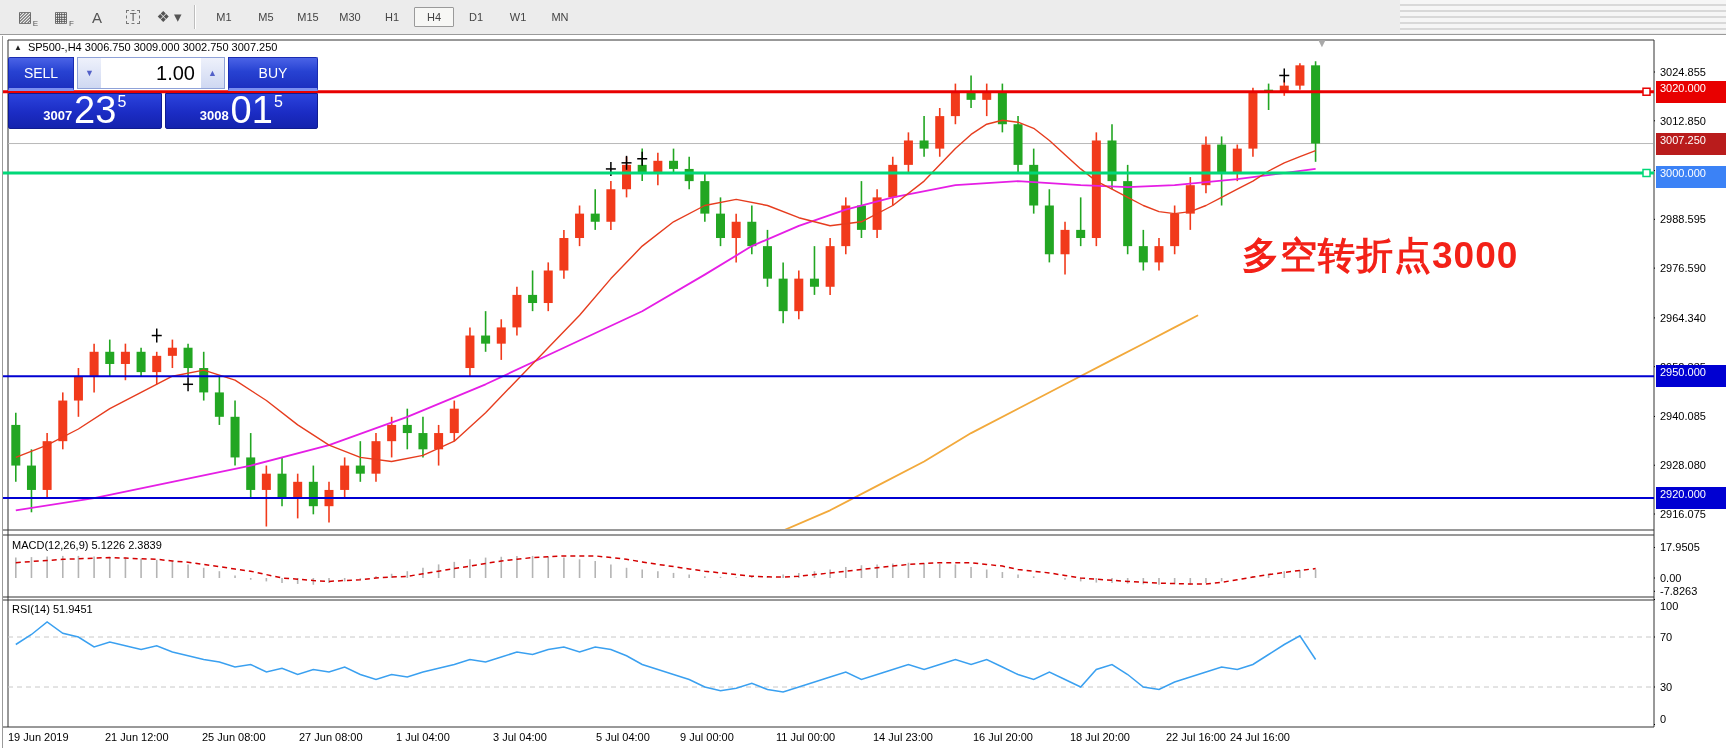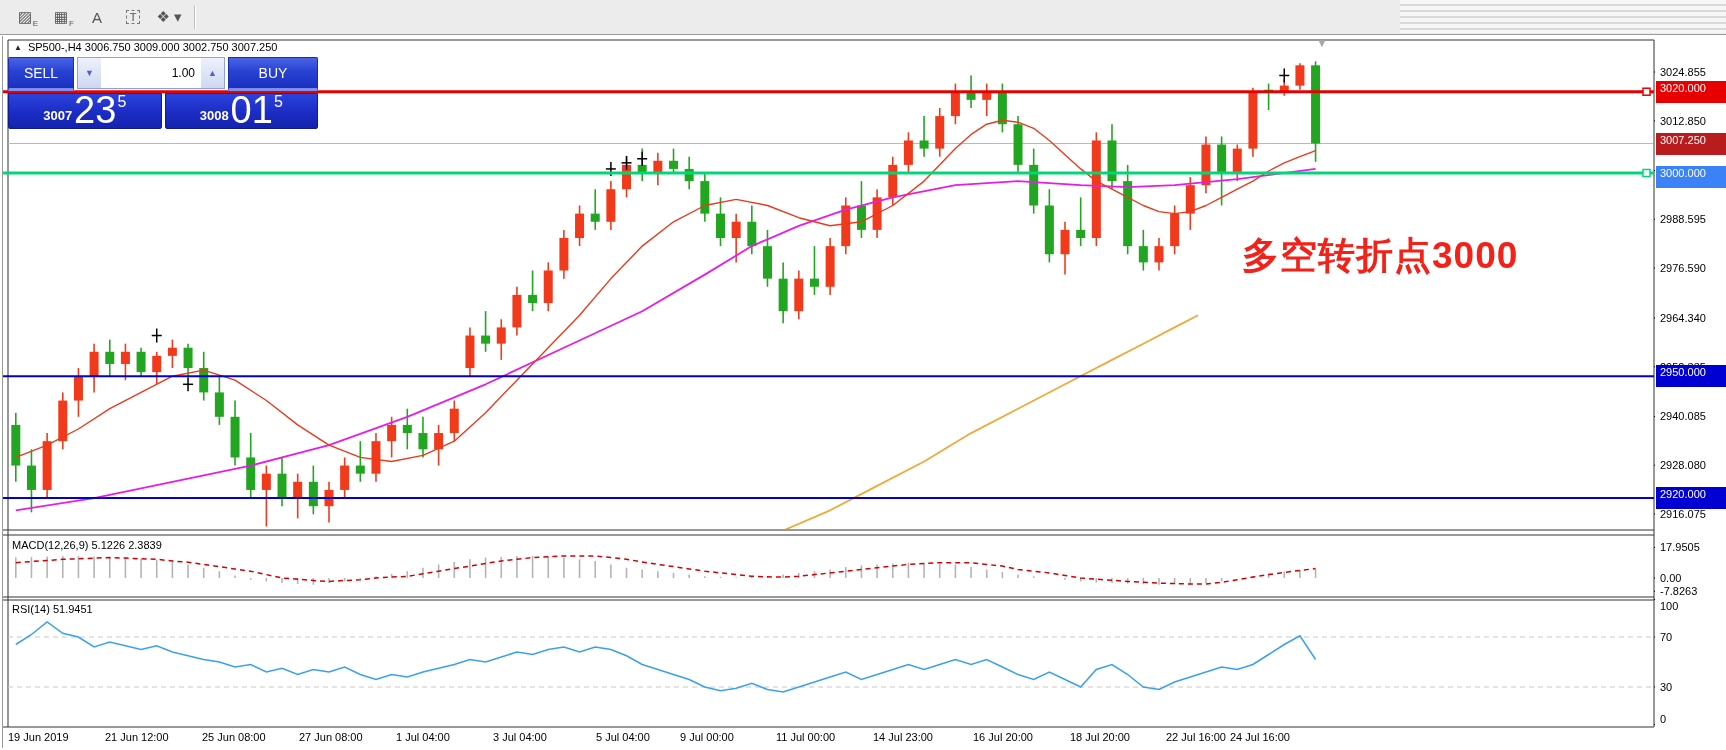--- a/index.html
+++ b/index.html
@@ -31,21 +31,21 @@
   .trade-panel{position:absolute;left:8px;top:57px;width:310px;z-index:25;font-family:"Liberation Sans",sans-serif;}
   .tp-top{display:flex;height:34px;}
   .tp-btn{border:1px solid #1a2cb0;color:#fff;font-size:14px;cursor:pointer;
           background:linear-gradient(180deg,#4a63e6 0%,#2742d2 45%,#1c30c0 100%);
           border-bottom:3px solid #7d90f0;}
   .tp-btn.sell{width:66px;border-radius:2px 0 0 0;}
   .tp-btn.buy{width:38px;flex:1;border-radius:0 2px 0 0;}
   .vol-group{display:flex;height:30px;margin:0 3px;border:1px solid #8fa2d8;background:#fff;}
   .vol-btn{width:23px;background:linear-gradient(180deg,#eef1fb,#cfd8f2);border:none;color:#5260c8;
            font-size:9px;cursor:pointer;}
-  .vol-input{width:92px;border:none;outline:none;text-align:right;font-size:12px;color:#000;
+  .vol-input{width:92px;border:none;outline:none;text-align:right;font-size:20px;color:#000;
              padding-right:6px;font-family:"Liberation Sans",sans-serif;}
   .tp-prices{display:flex;gap:3px;margin-top:2px;height:36px;}
   .price-box{flex:1;display:flex;align-items:flex-end;justify-content:center;color:#fff;cursor:pointer;
              background:linear-gradient(180deg,#2b43dd 0%,#1b2cc4 55%,#1423ae 100%);
              border:1px solid #101c90;border-radius:0 0 2px 2px;padding-bottom:1px;}
   .p-small{font-size:13px;font-weight:bold;margin:0 2px 4px 0;}
   .p-big{font-size:38px;line-height:34px;font-weight:400;}
   .p-sup{font-size:16px;margin:0 0 16px 1px;}
   
   .annotation{position:absolute;left:1242px;top:231px;font-size:37px;font-weight:bold;z-index:15;
@@ -81,20 +81,31 @@
       <div class="tb-icon boxT">
         <span class="main">T</span>
         <span class="sub"></span>
       </div>
       <div class="tb-icon">
         <span class="main">❖ ▾</span>
         <span class="sub"></span>
       </div>
     </div>
   <div class="tb-sep"></div>
+  <div class="tb-frames" id="tb-frames">
+      <div class="tf-btn">M1</div>
+      <div class="tf-btn">M5</div>
+      <div class="tf-btn">M15</div>
+      <div class="tf-btn">M30</div>
+      <div class="tf-btn">H1</div>
+      <div class="tf-btn active">H4</div>
+      <div class="tf-btn">D1</div>
+      <div class="tf-btn">W1</div>
+      <div class="tf-btn">MN</div>
+    </div>
   <div class="tb-grip"></div>
 </div>
 
 <div class="frame-left"></div>
 <div class="axis-area"></div>
 
 <svg id="chart-svg" width="1726" height="750">
     <rect x="8" y="40" width="1646" height="710" fill="#fff"></rect>
     <line x1="8" y1="40" x2="1654" y2="40" stroke="#333"></line>
     <line x1="8" y1="40" x2="8" y2="727" stroke="#333"></line>

